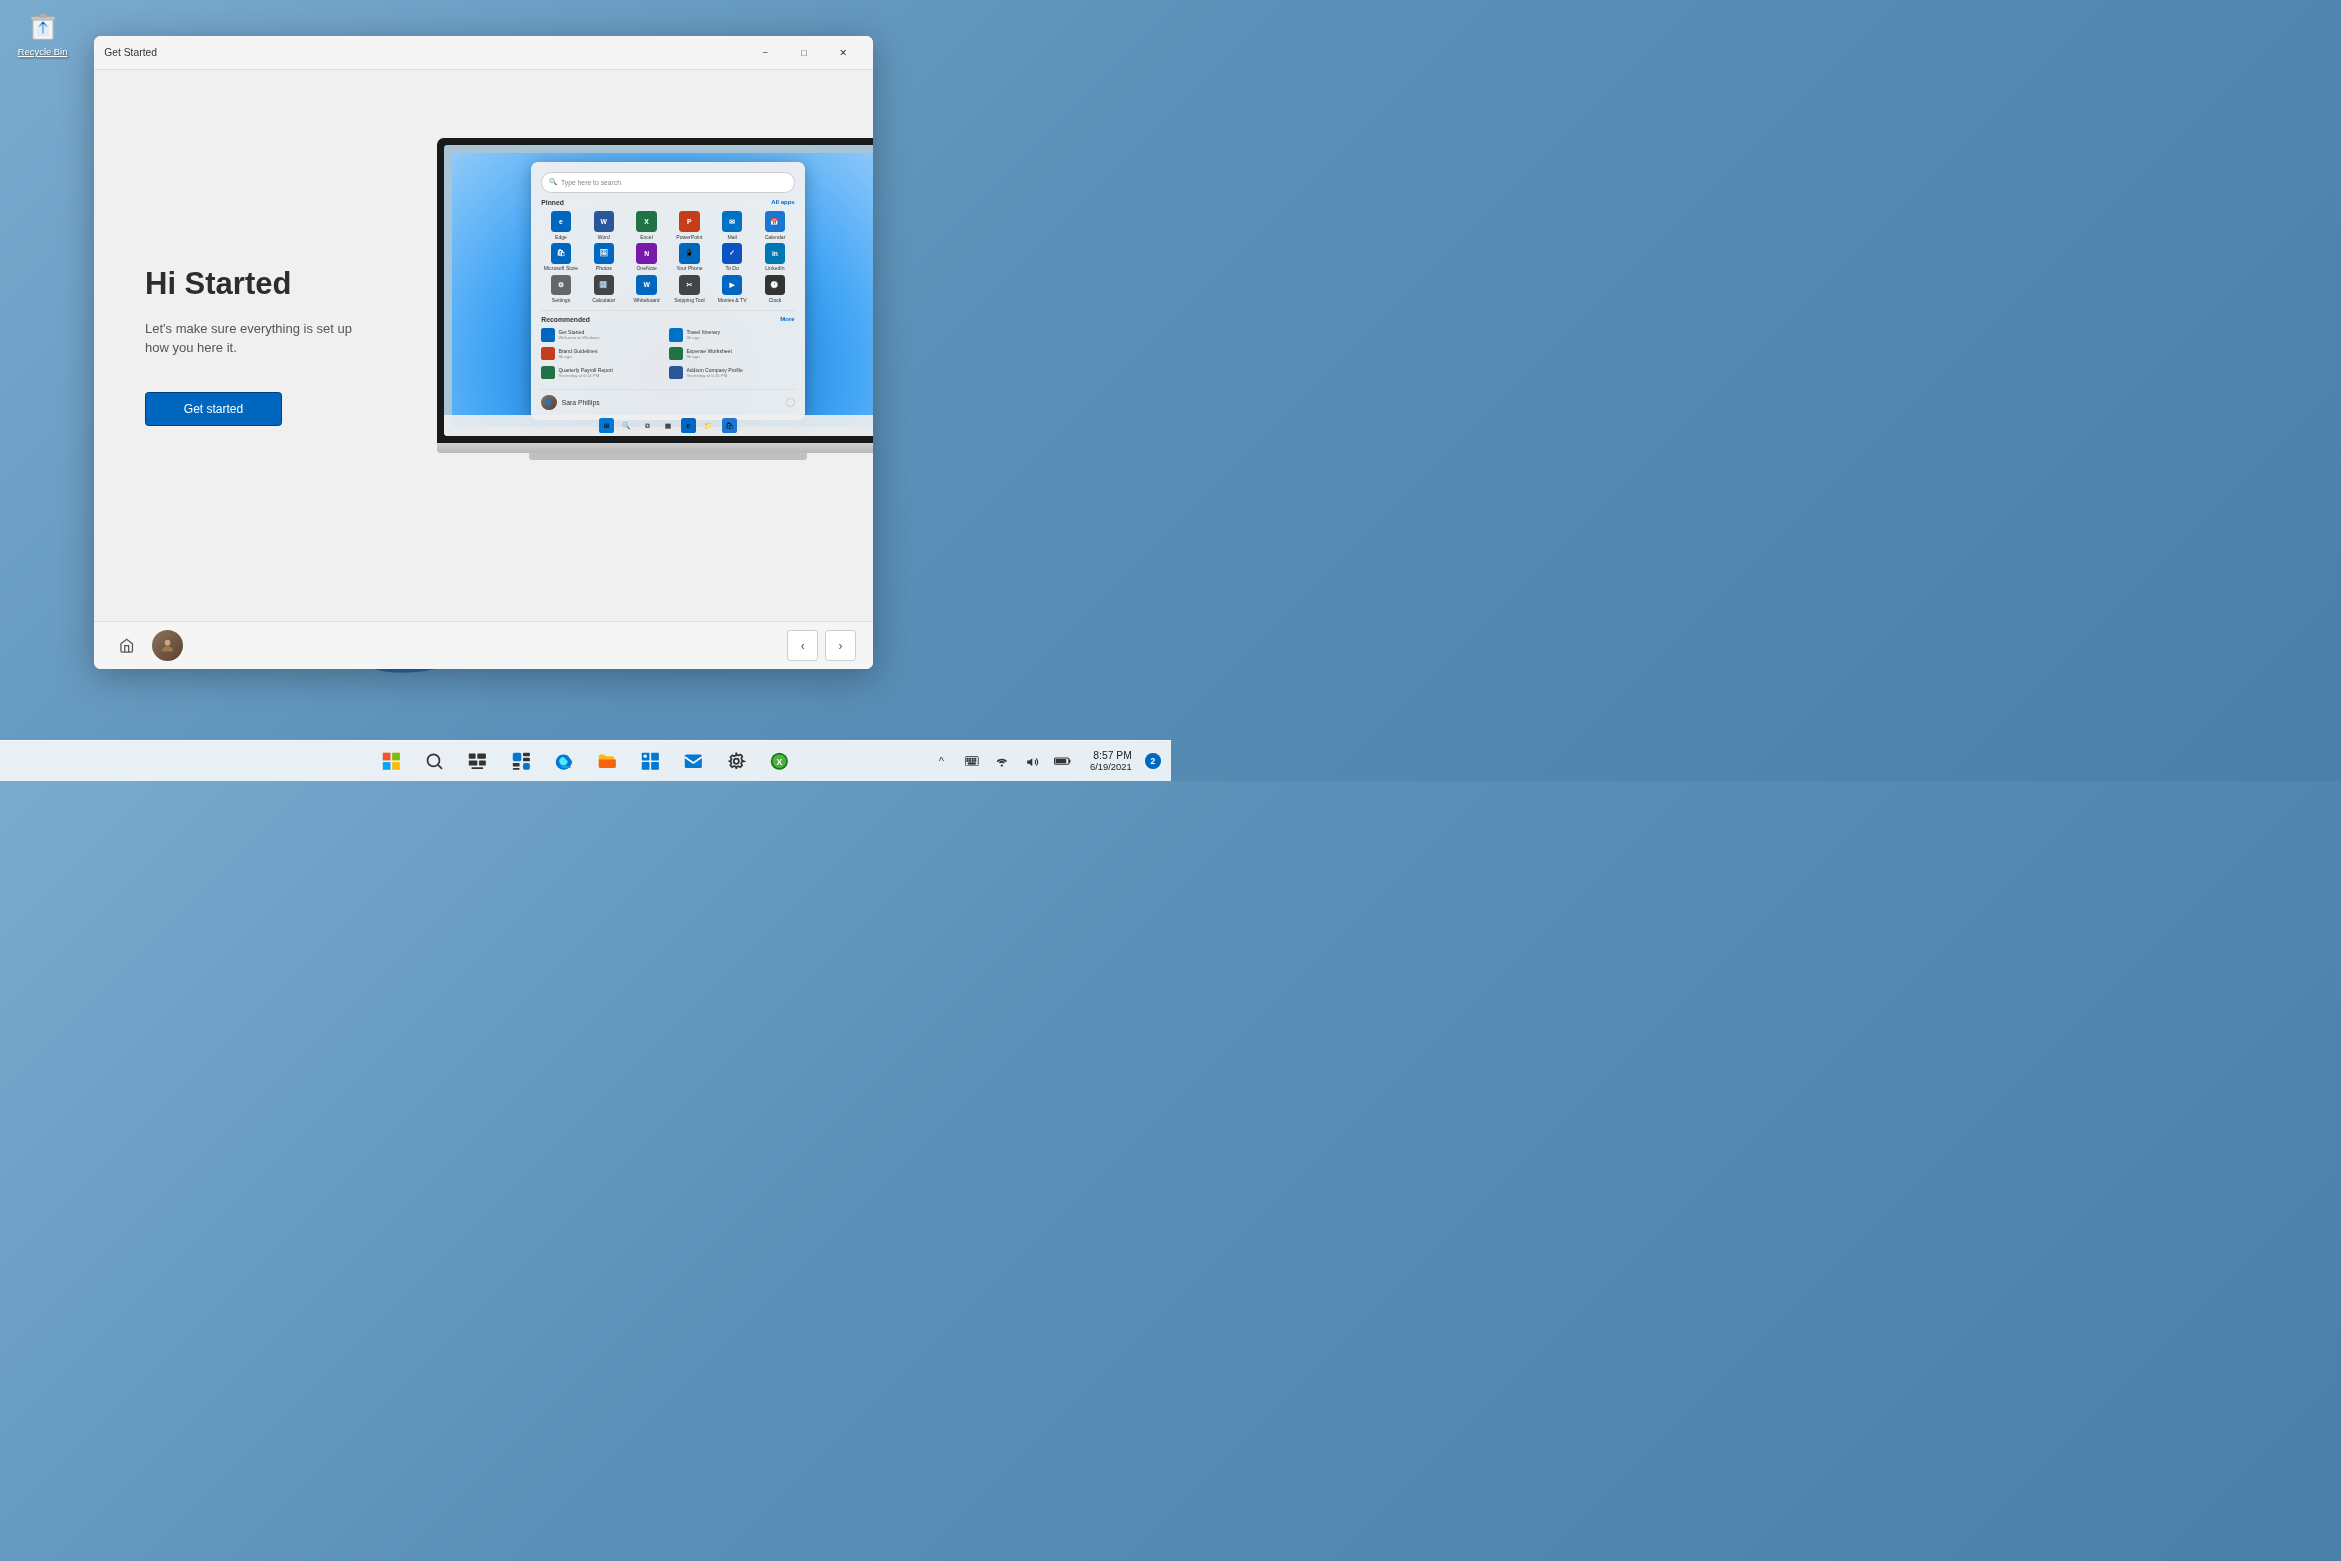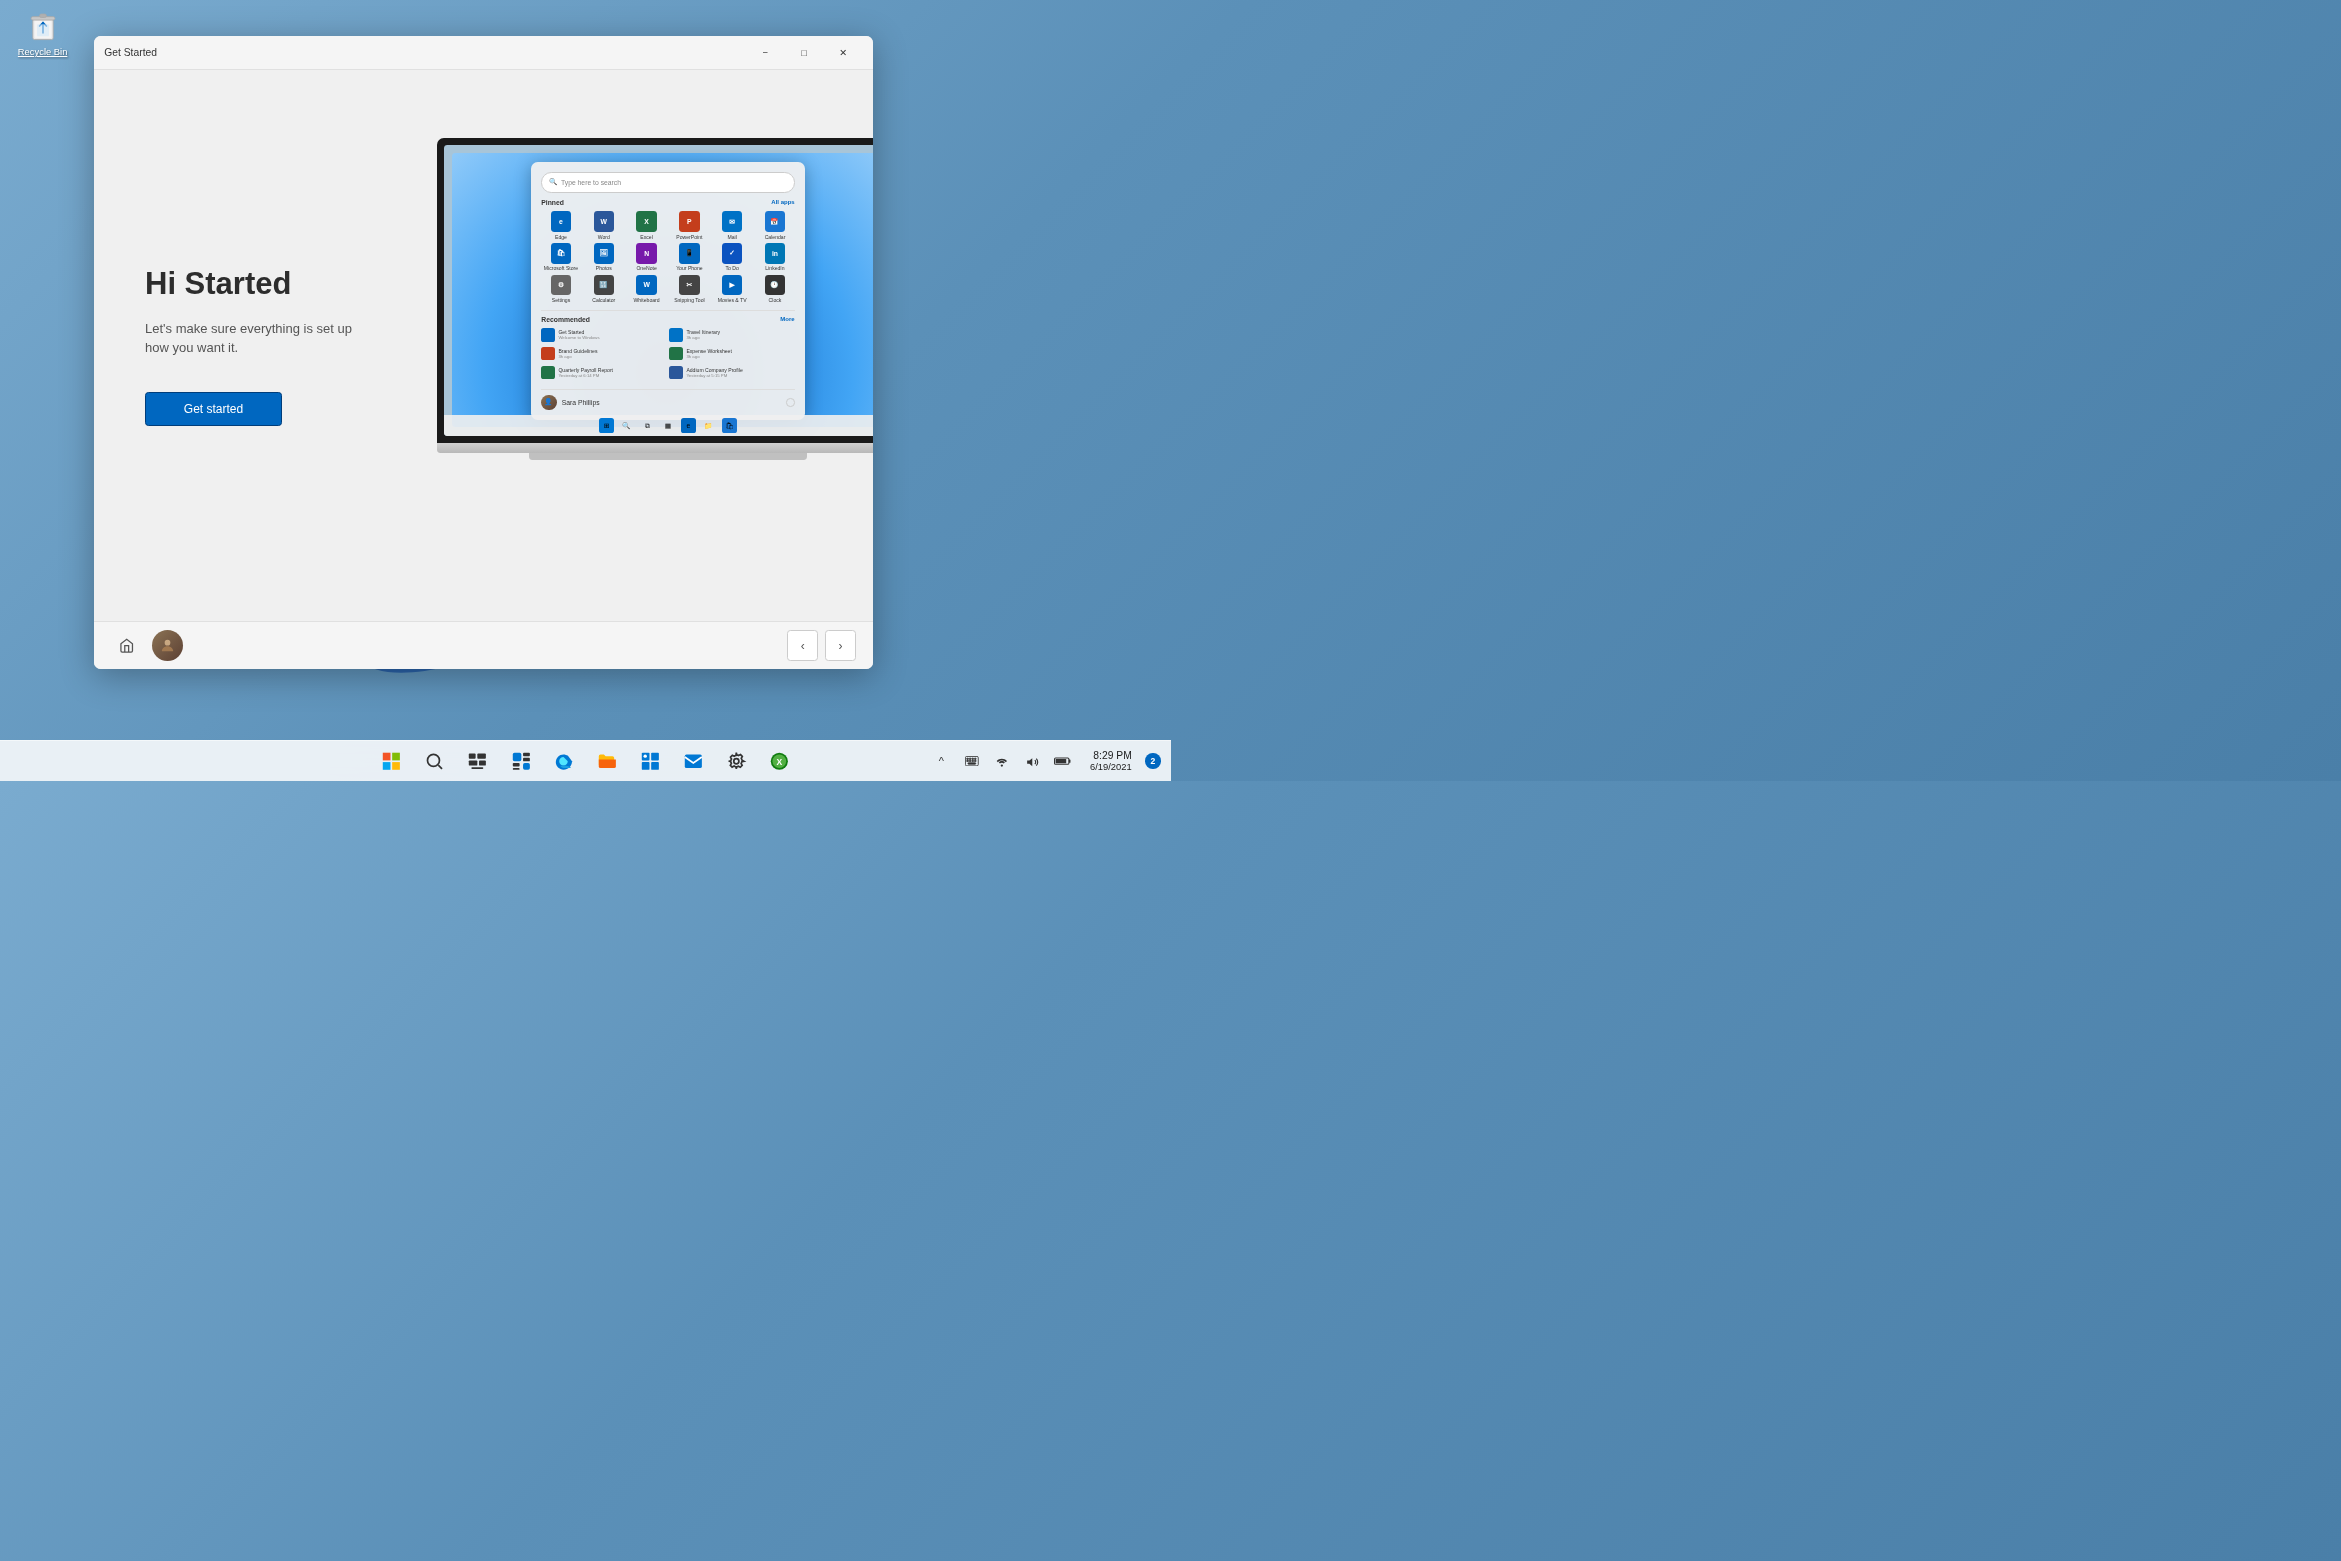--- a/index.html
+++ b/index.html
@@ -542,21 +542,21 @@
       <button class="title-btn close">✕</button>
     </div>
   </div>
 
   <div class="window-content">
 
     <div class="left-panel">
       <h1 class="greeting">Hi Started</h1>
       <p class="subtitle">
         <span>Let's make sure everything is set up</span><br>
-        <span>how you want it.</span>
+        <span>how you here it.</span>
       </p>
       <button class="get-started-btn">Get started</button>
     </div>
 
     <div class="right-panel">
       <div class="laptop-container">
         <div class="laptop-screen-outer">
           <div class="laptop-screen-inner">
 
             <div class="laptop-bloom"></div>
@@ -868,19 +868,19 @@
       </div>
       <div class="tray-icon">
         <svg width="17" height="10.3" viewBox="0 0 32 18" fill="none">
           <rect x="1" y="3" width="27" height="12" rx="2" stroke="#333" stroke-width="2"></rect>
           <rect x="28" y="6" width="3" height="6" rx="1" fill="#333"></rect>
           <rect x="3" y="5" width="20" height="8" rx="1" fill="#333"></rect>
         </svg>
       </div>
     </div>
     <div class="clock-area">
-      <div class="clock-time">8:29 PM</div>
+      <div class="clock-time">8:57 PM</div>
       <div class="clock-date">6/19/2021</div>
     </div>
     <div class="notification-badge">2</div>
   </div>
 </div>
 
 
 </body></html>

